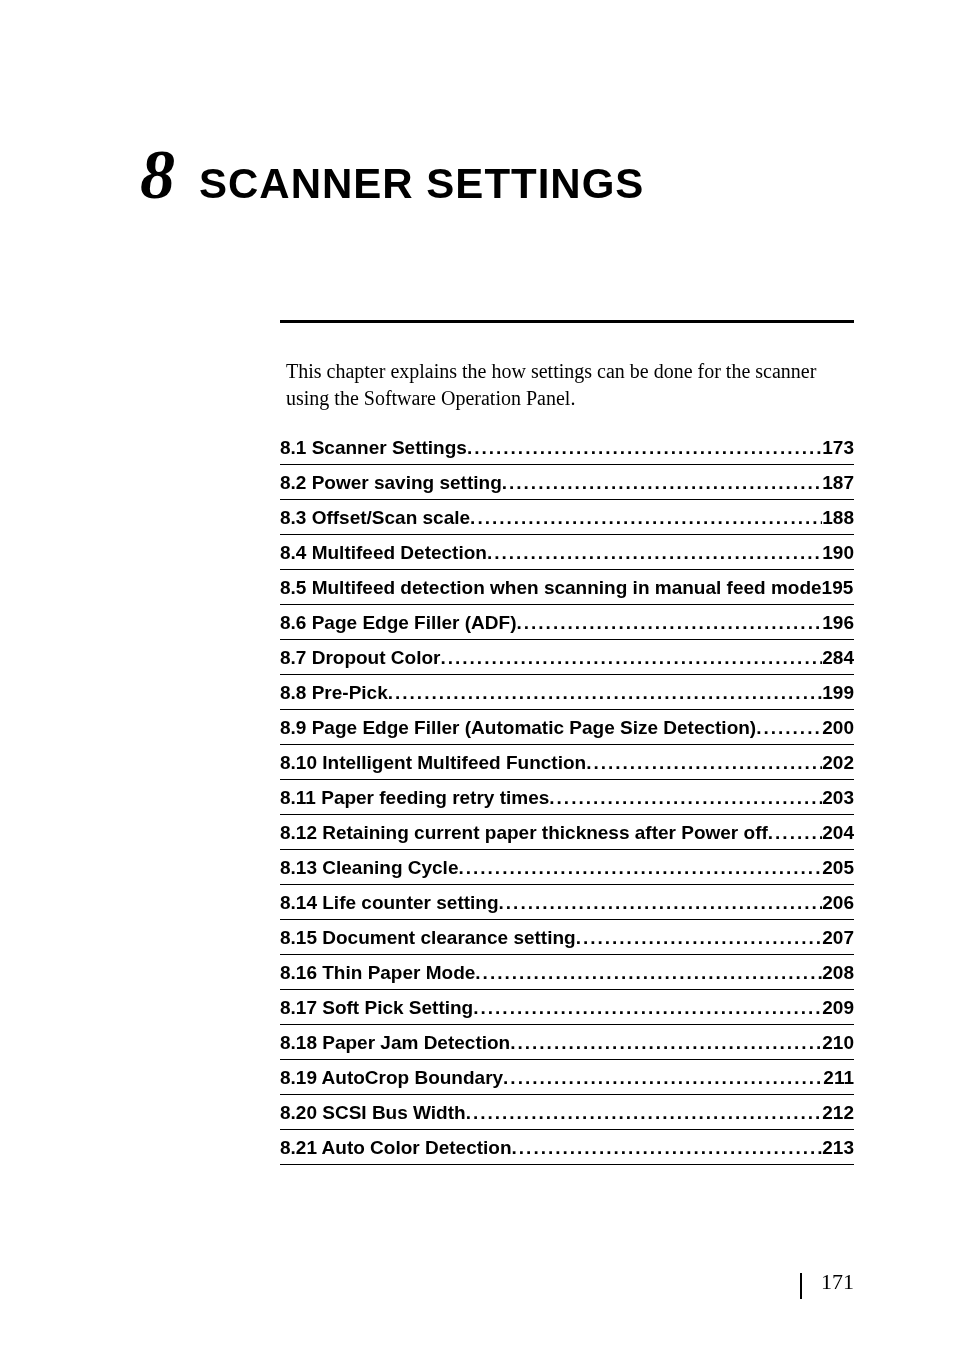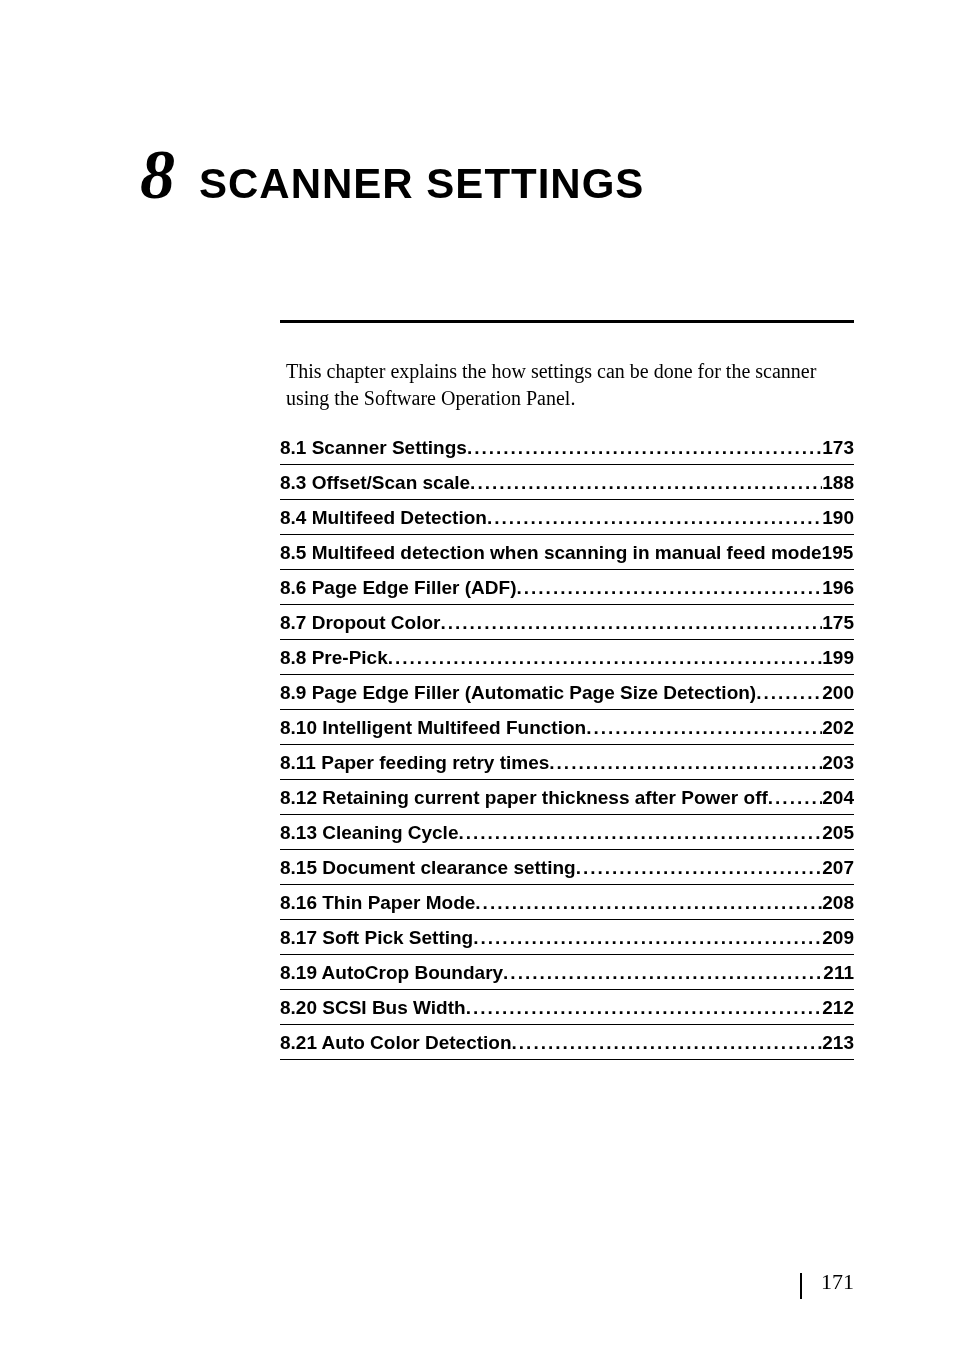--- a/index.html
+++ b/index.html
@@ -34,20 +34,25 @@
   <div class="content">
     <p class="intro">This chapter explains the how settings can be done for the scanner using the Software Operation Panel.</p>
 
     <div>
       <div class="toc-row">
         <span class="toc-title">8.1 Scanner Settings </span>
         <span class="toc-leader"></span>
         <span class="toc-page">173</span>
       </div>
       <div class="toc-row">
+        <span class="toc-title">8.2 Power saving setting</span>
+        <span class="toc-leader"></span>
+        <span class="toc-page">187</span>
+      </div>
+      <div class="toc-row">
         <span class="toc-title">8.3 Offset/Scan scale</span>
         <span class="toc-leader"></span>
         <span class="toc-page">188</span>
       </div>
       <div class="toc-row">
         <span class="toc-title">8.4 Multifeed Detection </span>
         <span class="toc-leader"></span>
         <span class="toc-page">190</span>
       </div>
       <div class="toc-row noleader">
@@ -56,21 +61,21 @@
         <span class="toc-page">195</span>
       </div>
       <div class="toc-row">
         <span class="toc-title">8.6 Page Edge Filler (ADF)</span>
         <span class="toc-leader"></span>
         <span class="toc-page">196</span>
       </div>
       <div class="toc-row">
         <span class="toc-title">8.7 Dropout Color </span>
         <span class="toc-leader"></span>
-        <span class="toc-page">175</span>
+        <span class="toc-page">284</span>
       </div>
       <div class="toc-row">
         <span class="toc-title">8.8 Pre-Pick </span>
         <span class="toc-leader"></span>
         <span class="toc-page">199</span>
       </div>
       <div class="toc-row">
         <span class="toc-title">8.9 Page Edge Filler (Automatic Page Size Detection) </span>
         <span class="toc-leader"></span>
         <span class="toc-page">200</span>
@@ -89,33 +94,43 @@
         <span class="toc-title">8.12 Retaining current paper thickness after Power off </span>
         <span class="toc-leader"></span>
         <span class="toc-page">204</span>
       </div>
       <div class="toc-row">
         <span class="toc-title">8.13 Cleaning Cycle</span>
         <span class="toc-leader"></span>
         <span class="toc-page">205</span>
       </div>
       <div class="toc-row">
+        <span class="toc-title">8.14 Life counter setting </span>
+        <span class="toc-leader"></span>
+        <span class="toc-page">206</span>
+      </div>
+      <div class="toc-row">
         <span class="toc-title">8.15 Document clearance setting</span>
         <span class="toc-leader"></span>
         <span class="toc-page">207</span>
       </div>
       <div class="toc-row">
         <span class="toc-title">8.16 Thin Paper Mode</span>
         <span class="toc-leader"></span>
         <span class="toc-page">208</span>
       </div>
       <div class="toc-row">
         <span class="toc-title">8.17 Soft Pick Setting </span>
         <span class="toc-leader"></span>
         <span class="toc-page">209</span>
+      </div>
+      <div class="toc-row">
+        <span class="toc-title">8.18 Paper Jam Detection </span>
+        <span class="toc-leader"></span>
+        <span class="toc-page">210</span>
       </div>
       <div class="toc-row">
         <span class="toc-title">8.19 AutoCrop Boundary </span>
         <span class="toc-leader"></span>
         <span class="toc-page">211</span>
       </div>
       <div class="toc-row">
         <span class="toc-title">8.20 SCSI Bus Width </span>
         <span class="toc-leader"></span>
         <span class="toc-page">212</span>

